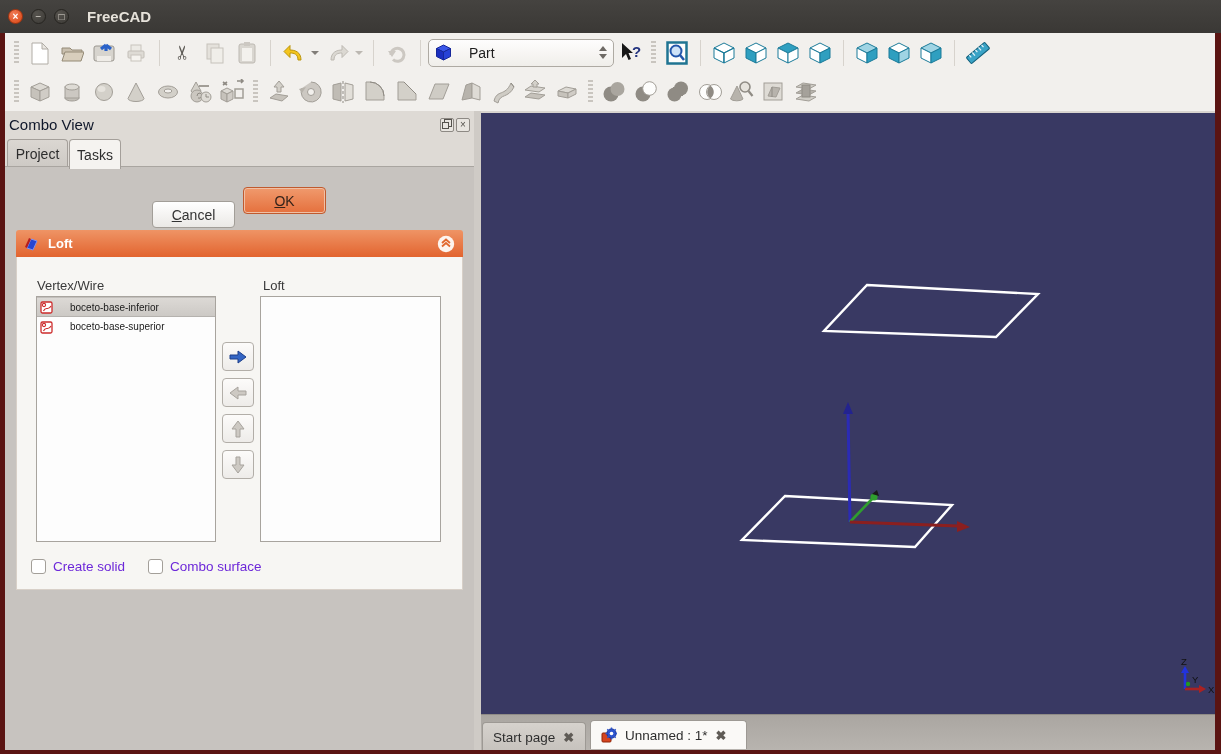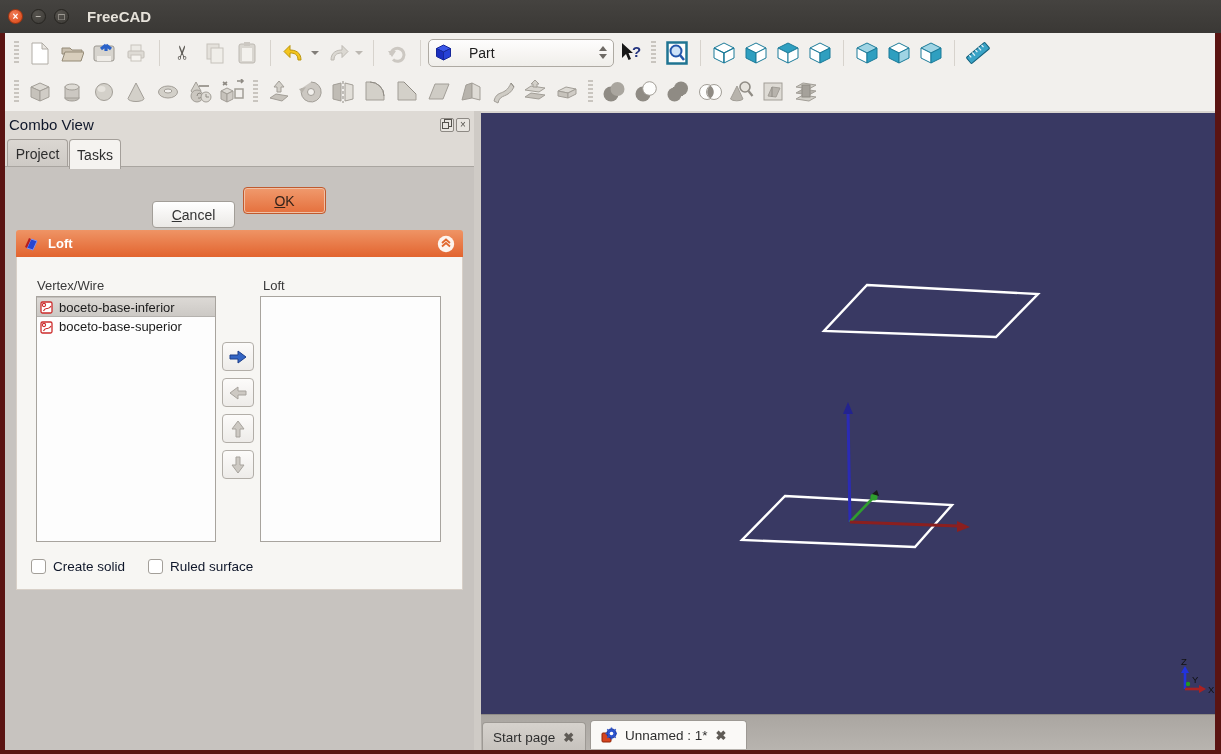--- a/index.html
+++ b/index.html
@@ -40,27 +40,27 @@
   .btn-cancel { background:linear-gradient(#ffffff,#ebe9e6); border:1px solid #a29e98; color:#333; }
   .btn-ok { background:linear-gradient(#f09a6d,#e5703d); border:1px solid #c05a2e; color:#35231a; box-shadow:0 0 0 1px #efc0a5 inset; }
   .mnem { text-decoration:underline; }
 
   .loft-header { position:absolute; left:16px; top:230px; width:447px; height:27px; border-radius:3px 3px 0 0; background:linear-gradient(#ef9465,#e2642f); display:flex; align-items:center; padding:0 8px; gap:8px; }
   .loft-header .htxt { color:#fff; font-weight:bold; font-size:13px; flex:1; }
   .loft-body { position:absolute; left:16px; top:257px; width:447px; height:333px; background:#f7f6f3; border:1px solid #d8d0c8; border-top:none; }
 
   .flabel { position:absolute; font-size:13px; color:#3a3a3a; }
   .listbox { position:absolute; background:#fdfdfd; border:1px solid #a8a49e; }
-  .li { display:flex; align-items:center; height:19px; gap:5px; padding-left:3px; font-size:13px; color:#1b1b1b; white-space:nowrap; }
+  .li { display:flex; align-items:center; height:19px; gap:16px; padding-left:3px; font-size:10px; color:#1b1b1b; white-space:nowrap; }
   .li.sel { background:linear-gradient(#dcd9d5,#ccc9c5); border-top:1px solid #c2bfbb; border-bottom:1px solid #b5b2ae; height:20px; }
 
   .abtn { position:absolute; width:32px; height:29px; border:1px solid #b2aea8; border-radius:4px; background:linear-gradient(#fcfbfa,#eeece9); display:flex; align-items:center; justify-content:center; }
 
   .cb { position:absolute; width:15px; height:15px; background:#fff; border:1px solid #a39f99; border-radius:3px; }
-  .cbl { position:absolute; font-size:13.5px; color:#0f172a; }
+  .cbl { position:absolute; font-size:13.5px; color:#6d28d9; }
 
   .splitter { position:absolute; left:474px; top:111px; width:7px; height:639px; background:#cfcbc6; }
 
   
   .viewport { position:absolute; left:481px; top:113px; width:734px; height:601px; background:linear-gradient(#39396333 0,#393963 0), linear-gradient(#383862,#9595a8); }
   .vp-strip { position:absolute; left:481px; top:111px; width:734px; height:2px; background:#d8d4cf; }
 
   
   .tabbar { position:absolute; left:481px; top:714px; width:734px; height:36px; background:linear-gradient(#aaa6a1,#b8b4af); border-top:1px solid #8f8b86; }
   .dtab { position:absolute; height:29px; border:1px solid #9d9994; border-bottom:none; border-radius:4px 4px 0 0; display:flex; align-items:center; padding:0 10px; gap:8px; font-size:13.5px; color:#2e2e2e; }
@@ -492,21 +492,21 @@
     </div>
   <div class="abtn" style="left:222px;top:450px;">
       <svg width="20" height="18" style="transform:rotate(90deg);">
         <polygon points="2,7 10,7 10,3 18,9 10,15 10,11 2,11" fill="#cdc9c3" stroke="#a7a39d"></polygon>
       </svg>
     </div>
 
   <div class="cb" style="left:31px;top:559px;"></div>
   <div class="cbl" style="left:53px;top:559px;">Create solid</div>
   <div class="cb" style="left:148px;top:559px;"></div>
-  <div class="cbl" style="left:170px;top:559px;">Ruled surface</div>
+  <div class="cbl" style="left:170px;top:559px;">Combo surface</div>
 
   <div class="splitter"></div>
 
   <div class="vp-strip"></div>
   <div class="viewport">
     <svg width="734" height="601">
 
       <polygon points="386,172 557,181 515,224 343,218" fill="none" stroke="#ffffff" stroke-width="2.4"></polygon>
 
       <polygon points="304,383 471,392 434,434 261,427" fill="none" stroke="#ffffff" stroke-width="2.4"></polygon>

